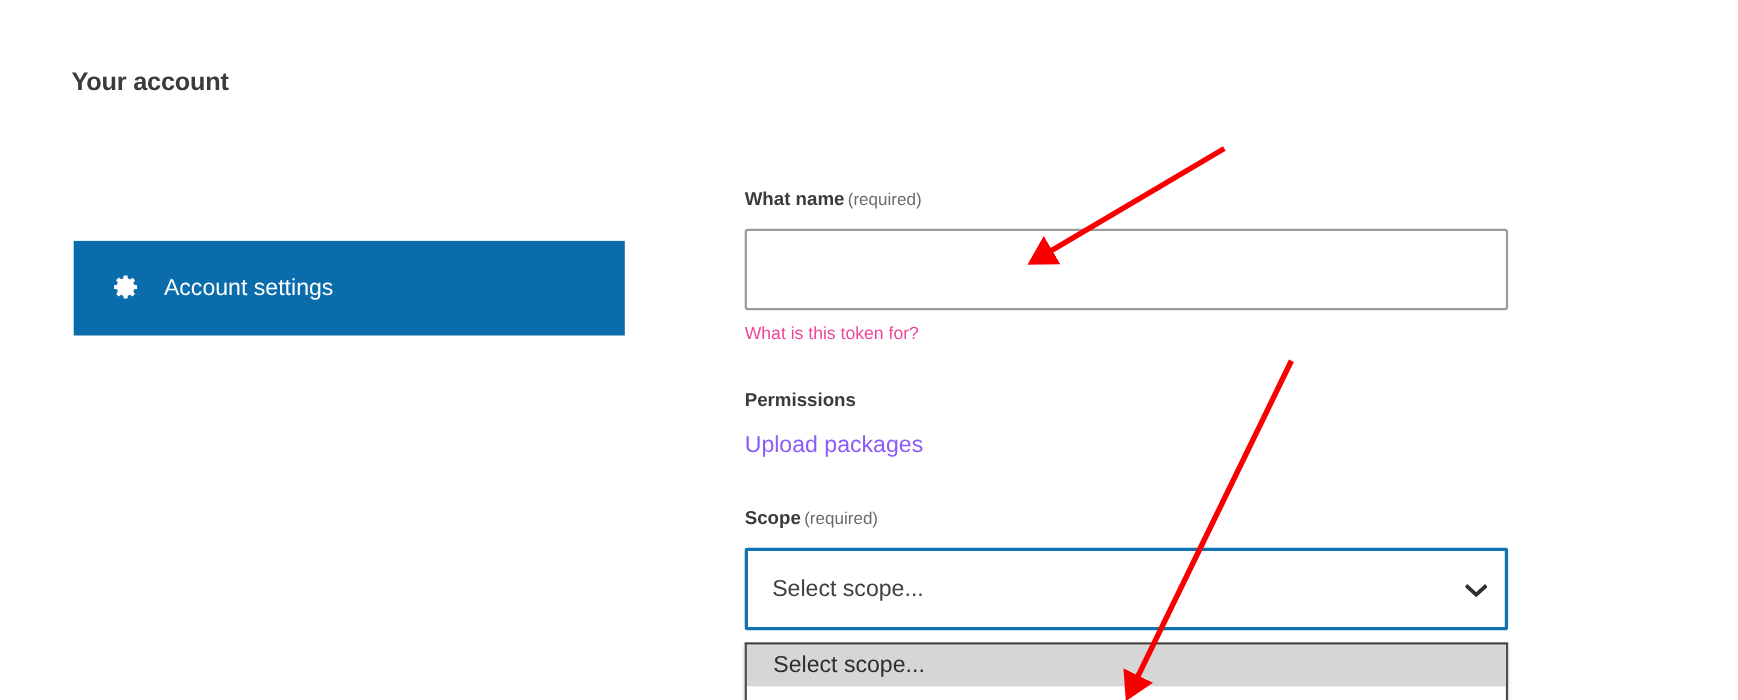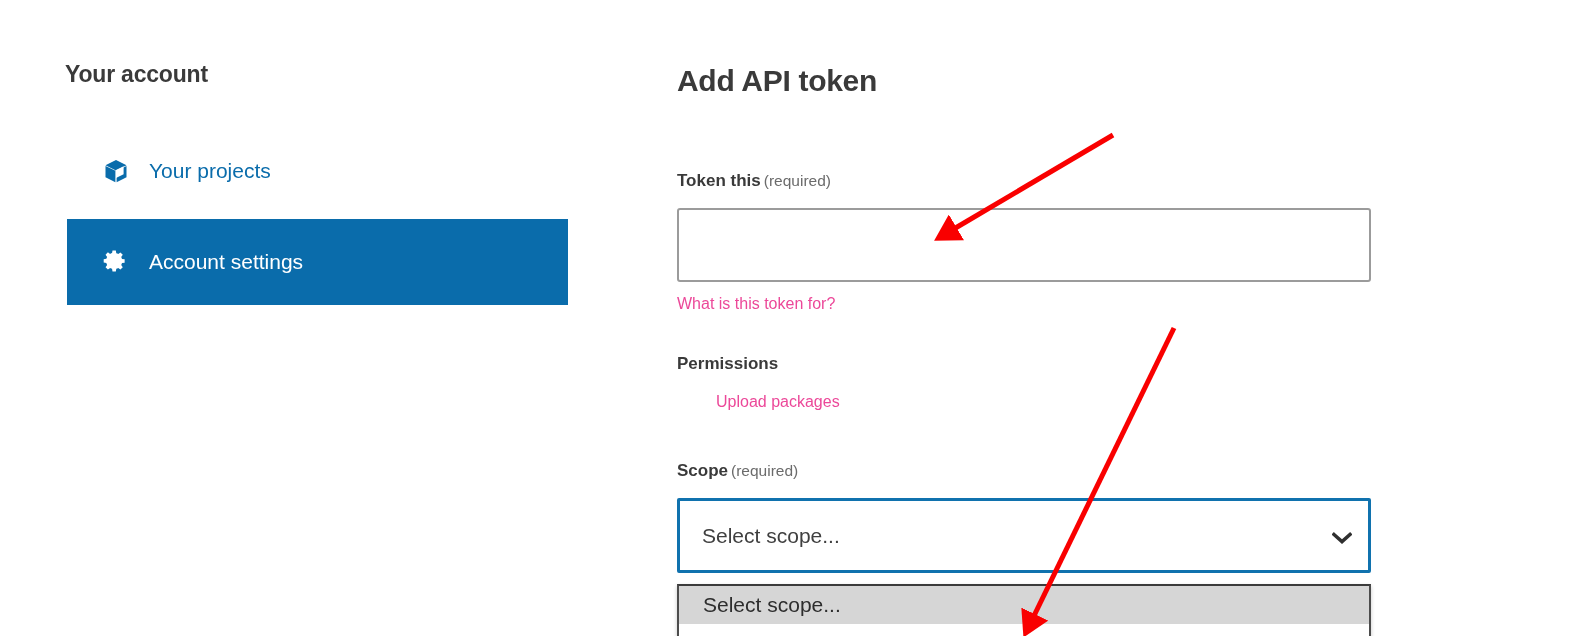--- a/index.html
+++ b/index.html
@@ -126,24 +126,24 @@
     position: absolute;
     left: 677px;
     top: 267px;
     font-size: 16px;
     color: #ec4899;
     white-space: nowrap;
   }
 
   .perm-value {
     position: absolute;
-    left: 716px;
+    left: 677px;
     top: 365px;
-    font-size: 16px;
-    color: #ec4899;
+    font-size: 21px;
+    color: #8b5cf6;
     white-space: nowrap;
   }
 
   
   #scope-select {
     position: absolute;
     left: 677px;
     top: 470px;
     width: 694px;
     height: 75px;
@@ -216,49 +216,37 @@
 </style>
 </head>
 <body>
 
 <div id="screen">
 
   <div id="sidebar">
 
     <div class="sidebar-title">Your account</div>
 
-    <div class="nav-item" id="nav-projects">
-      <span class="nav-icon">
-        <svg viewBox="0 0 26 26" width="26" height="26" aria-hidden="true">
-          <path d="M13 2 L23.5 7.2 L13 12.4 L2.5 7.2 Z" fill="#0a6cab"></path>
-          <path d="M2.5 7.9 L12.4 12.8 L12.4 24.2 L2.5 19.3 Z" fill="#0a6cab"></path>
-          <path d="M23.5 7.9 L13.6 12.8 L13.6 24.2 L23.5 19.3 Z" fill="#0a6cab"></path>
-          <path d="M13 12.1 L20.6 8.3 L20.6 16.2 L13 20 Z" fill="#ffffff"></path>
-        </svg>
-      </span>
-      <span class="nav-label">Your projects</span>
-    </div>
 
     <div class="nav-item" id="nav-settings">
       <span class="nav-icon">
         <svg viewBox="0 0 26 26" width="26" height="26" aria-hidden="true">
           <path fill="#ffffff" d="M13 8.6a4.4 4.4 0 1 0 0 8.8 4.4 4.4 0 0 0 0-8.8zm0 6.6a2.2 2.2 0 1 1 0-4.4 2.2 2.2 0 0 1 0 4.4z"></path>
           <path fill="#ffffff" d="M23 14.9v-3.8l-3-0.5a7.9 7.9 0 0 0-0.9-2.2l1.8-2.5-2.7-2.7-2.5 1.8a7.9 7.9 0 0 0-2.2-0.9L13 1h-3.8l-0.5 3c-0.8 0.2-1.5 0.5-2.2 0.9L4 3.1 1.3 5.8l1.8 2.5c-0.4 0.7-0.7 1.4-0.9 2.2L-0.8 11v3.8l3 0.5c0.2 0.8 0.5 1.5 0.9 2.2l-1.8 2.5 2.7 2.7 2.5-1.8c0.7 0.4 1.4 0.7 2.2 0.9l0.5 3H13l0.5-3c0.8-0.2 1.5-0.5 2.2-0.9l2.5 1.8 2.7-2.7-1.8-2.5c0.4-0.7 0.7-1.4 0.9-2.2z" transform="translate(1.4,0.6) scale(0.88)"></path>
         </svg>
       </span>
       <span class="nav-label">Account settings</span>
     </div>
   </div>
 
   <div id="main">
 
-    <div class="page-title">Add API token</div>
 
     <div class="field-label" id="label-token-name">
-      <span>Token this</span><span class="req">(required)</span>
+      <span>What name</span><span class="req">(required)</span>
     </div>
 
     <input class="text-input" type="text" value="" style="">
 
     <div class="help-text">What is this token for?</div>
 
     <div class="field-label" id="label-permissions">
       <span>Permissions</span>
     </div>
 

